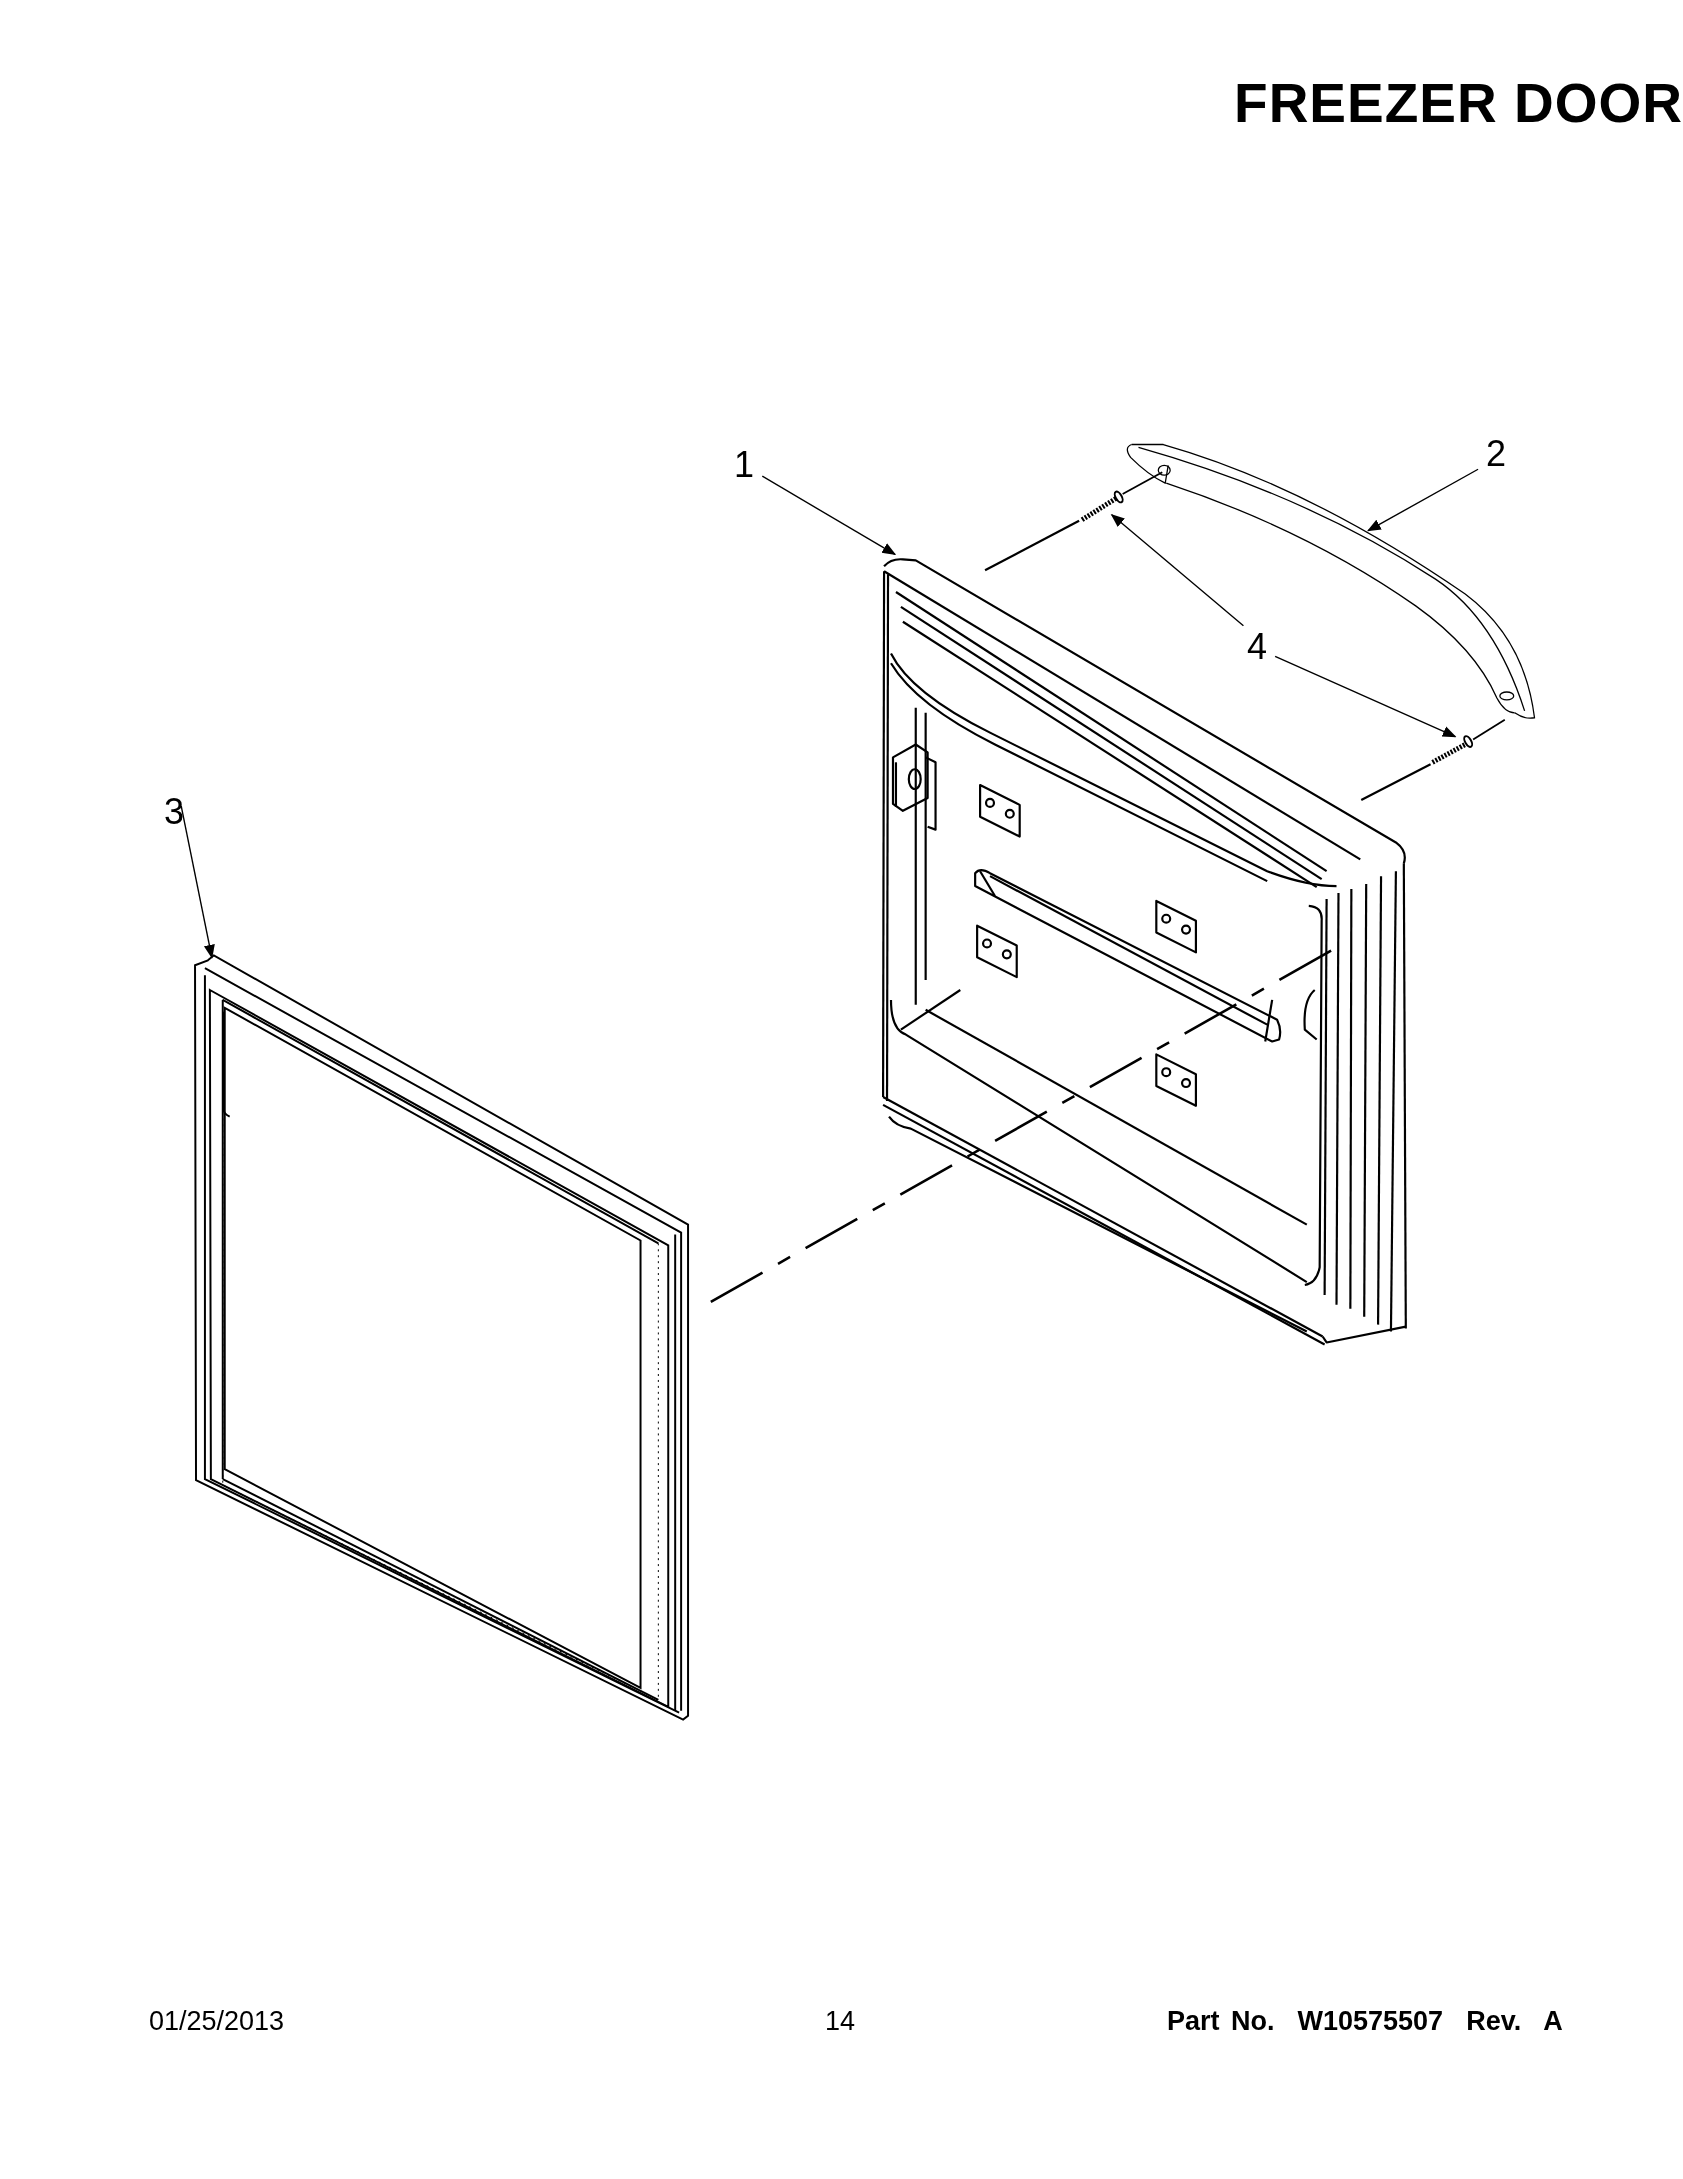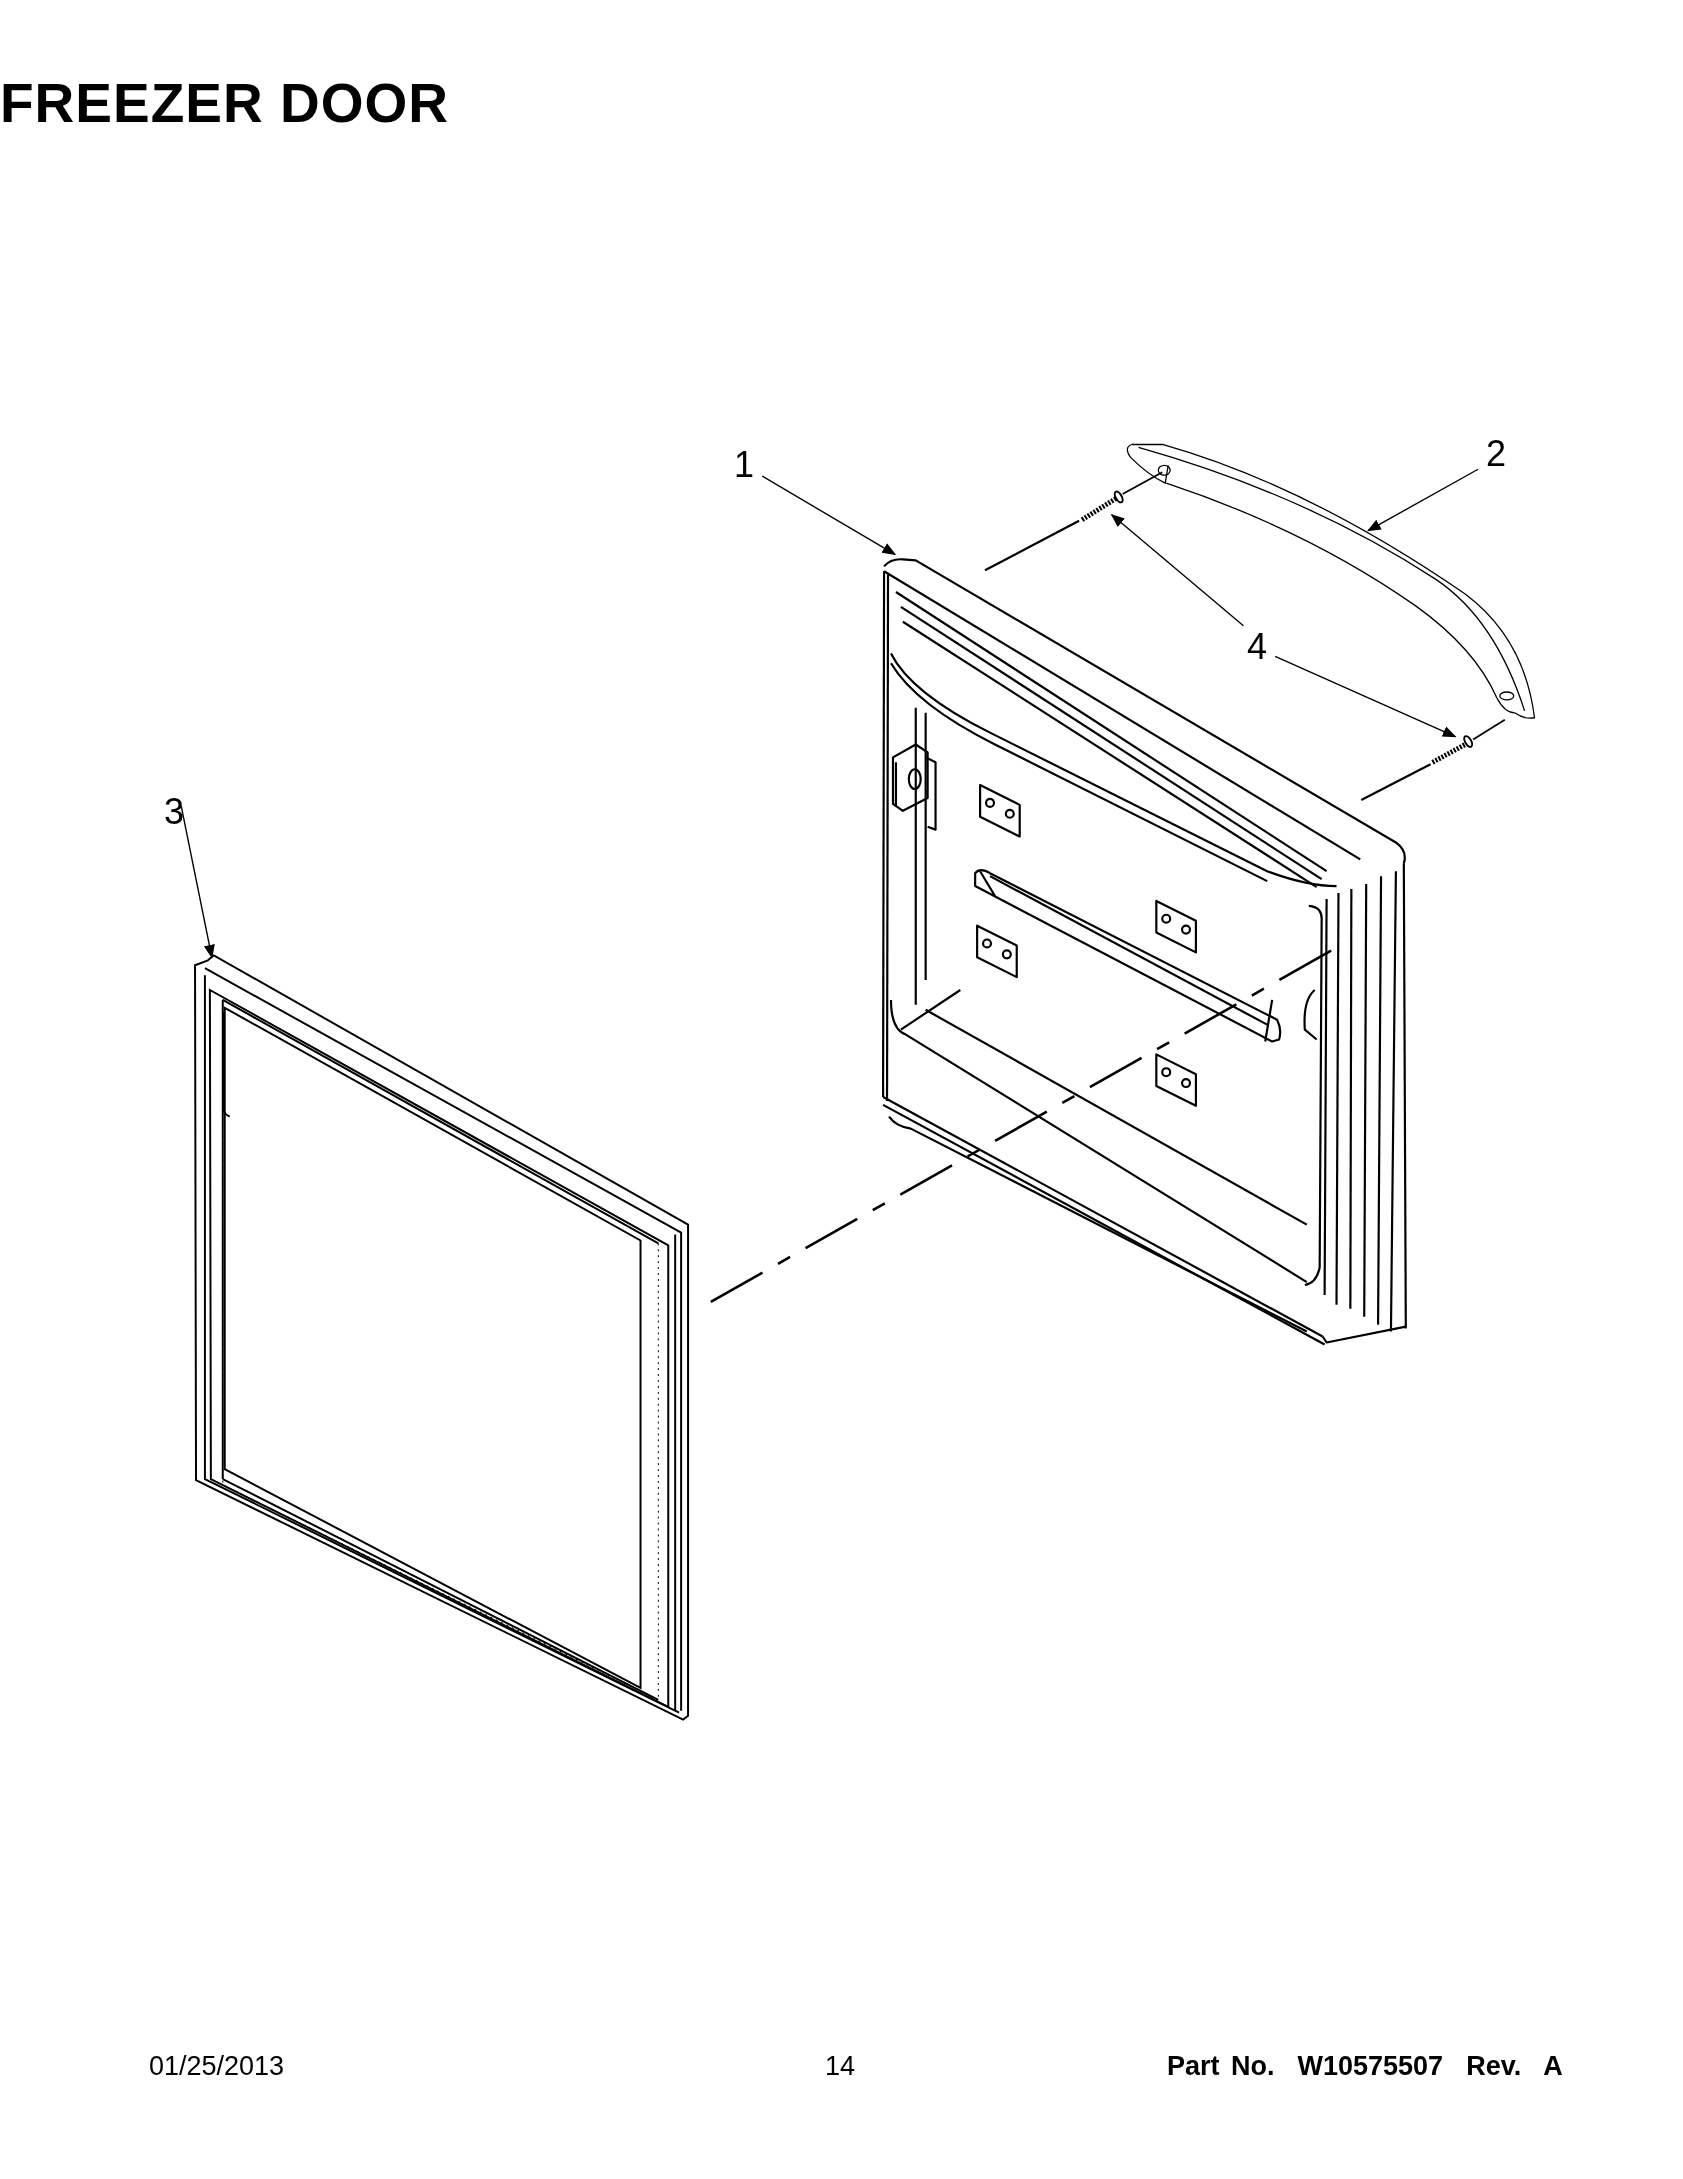--- a/index.html
+++ b/index.html
@@ -1,18 +1,18 @@
 <!DOCTYPE html>
 <html><head>
 <meta charset="utf-8">
 <style>
   html, body { margin: 0; padding: 0; background: #ffffff; }
   body { width: 1683px; height: 2179px; position: relative; overflow: hidden; font-family: "Liberation Sans", sans-serif; color: #000; }
-  .title { position: absolute; left: 0; width: 1683px; top: 71px; text-align: left; font-weight: bold; font-size: 55px; letter-spacing: 1px; }
-  .footer { position: absolute; top: 2006px; font-size: 27px; margin-top: 45px; }
+  .title { position: absolute; left: 0; width: 1683px; top: 71px; text-align: right; font-weight: bold; font-size: 55px; letter-spacing: 1px; }
+  .footer { position: absolute; top: 2006px; font-size: 27px; }
   .footer.date { left: 149px; }
   .footer.page { left: 825px; }
   .footer.partno { left: 1167px; word-spacing: 4px; font-weight: bold; }
   .callout { position: absolute; font-size: 36px; line-height: 1; }
   svg.diagram { position: absolute; left: 0; top: 0; }
 </style>
 </head>
 <body>
 
 <div class="title">FREEZER DOOR</div>

